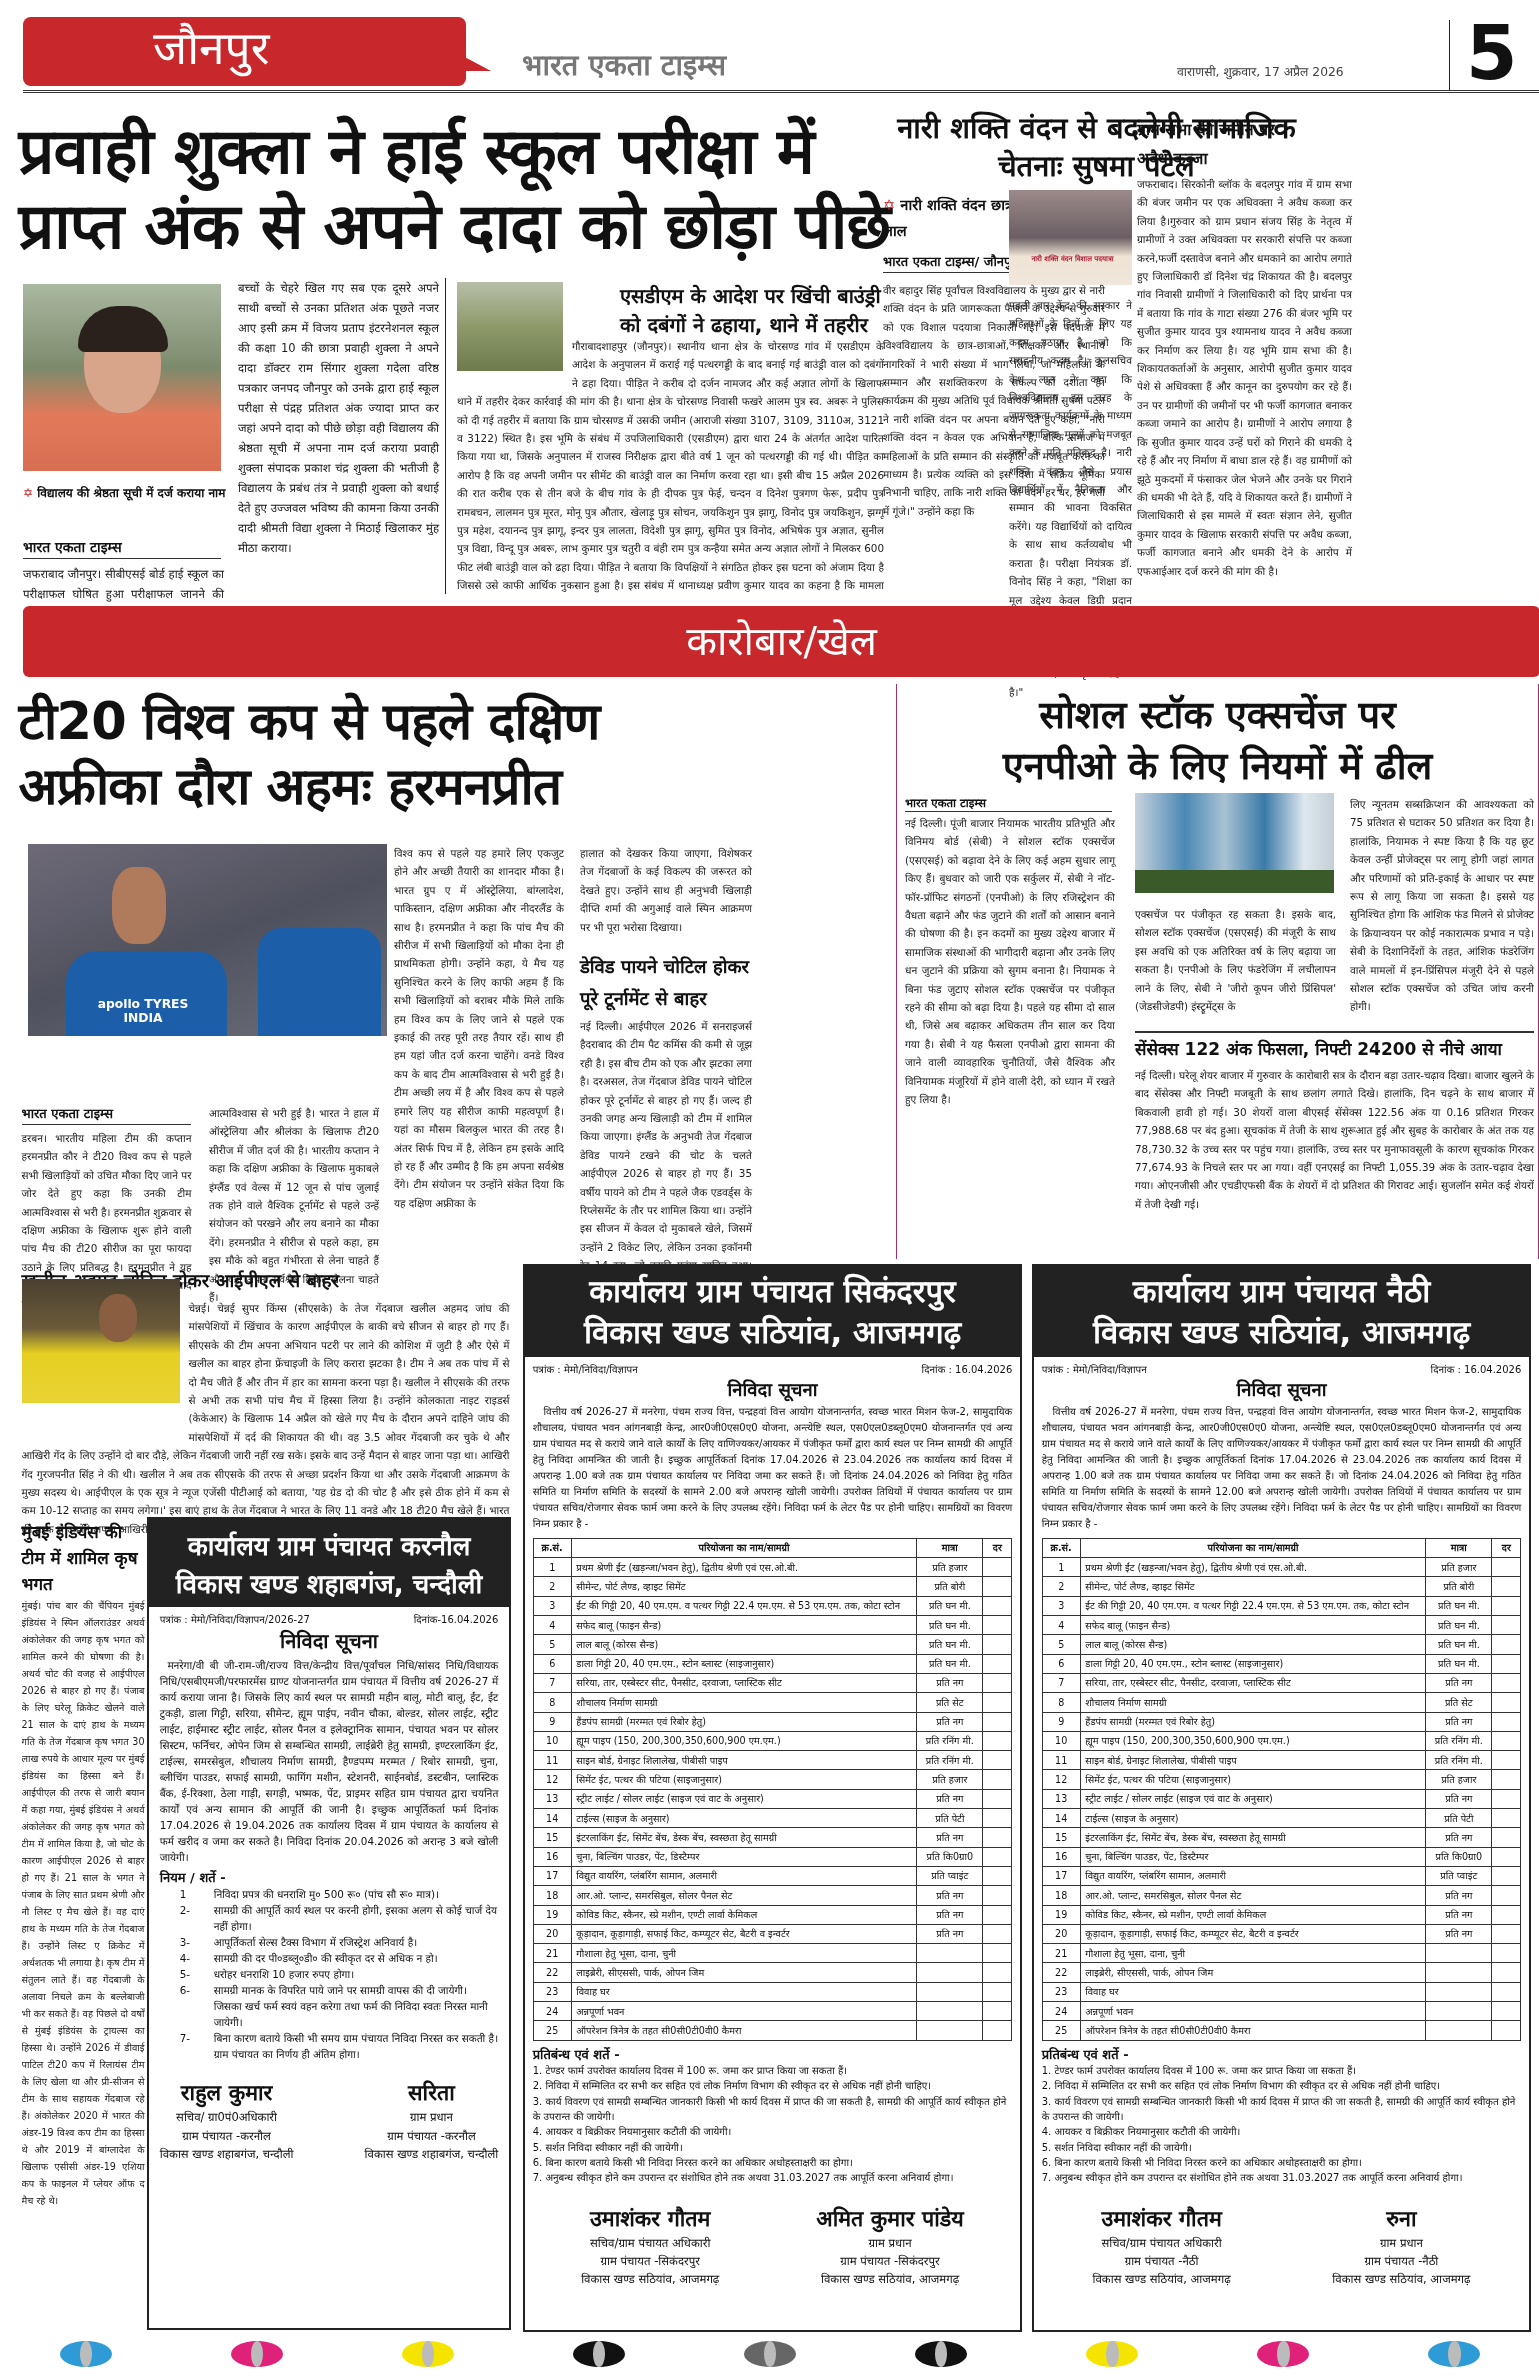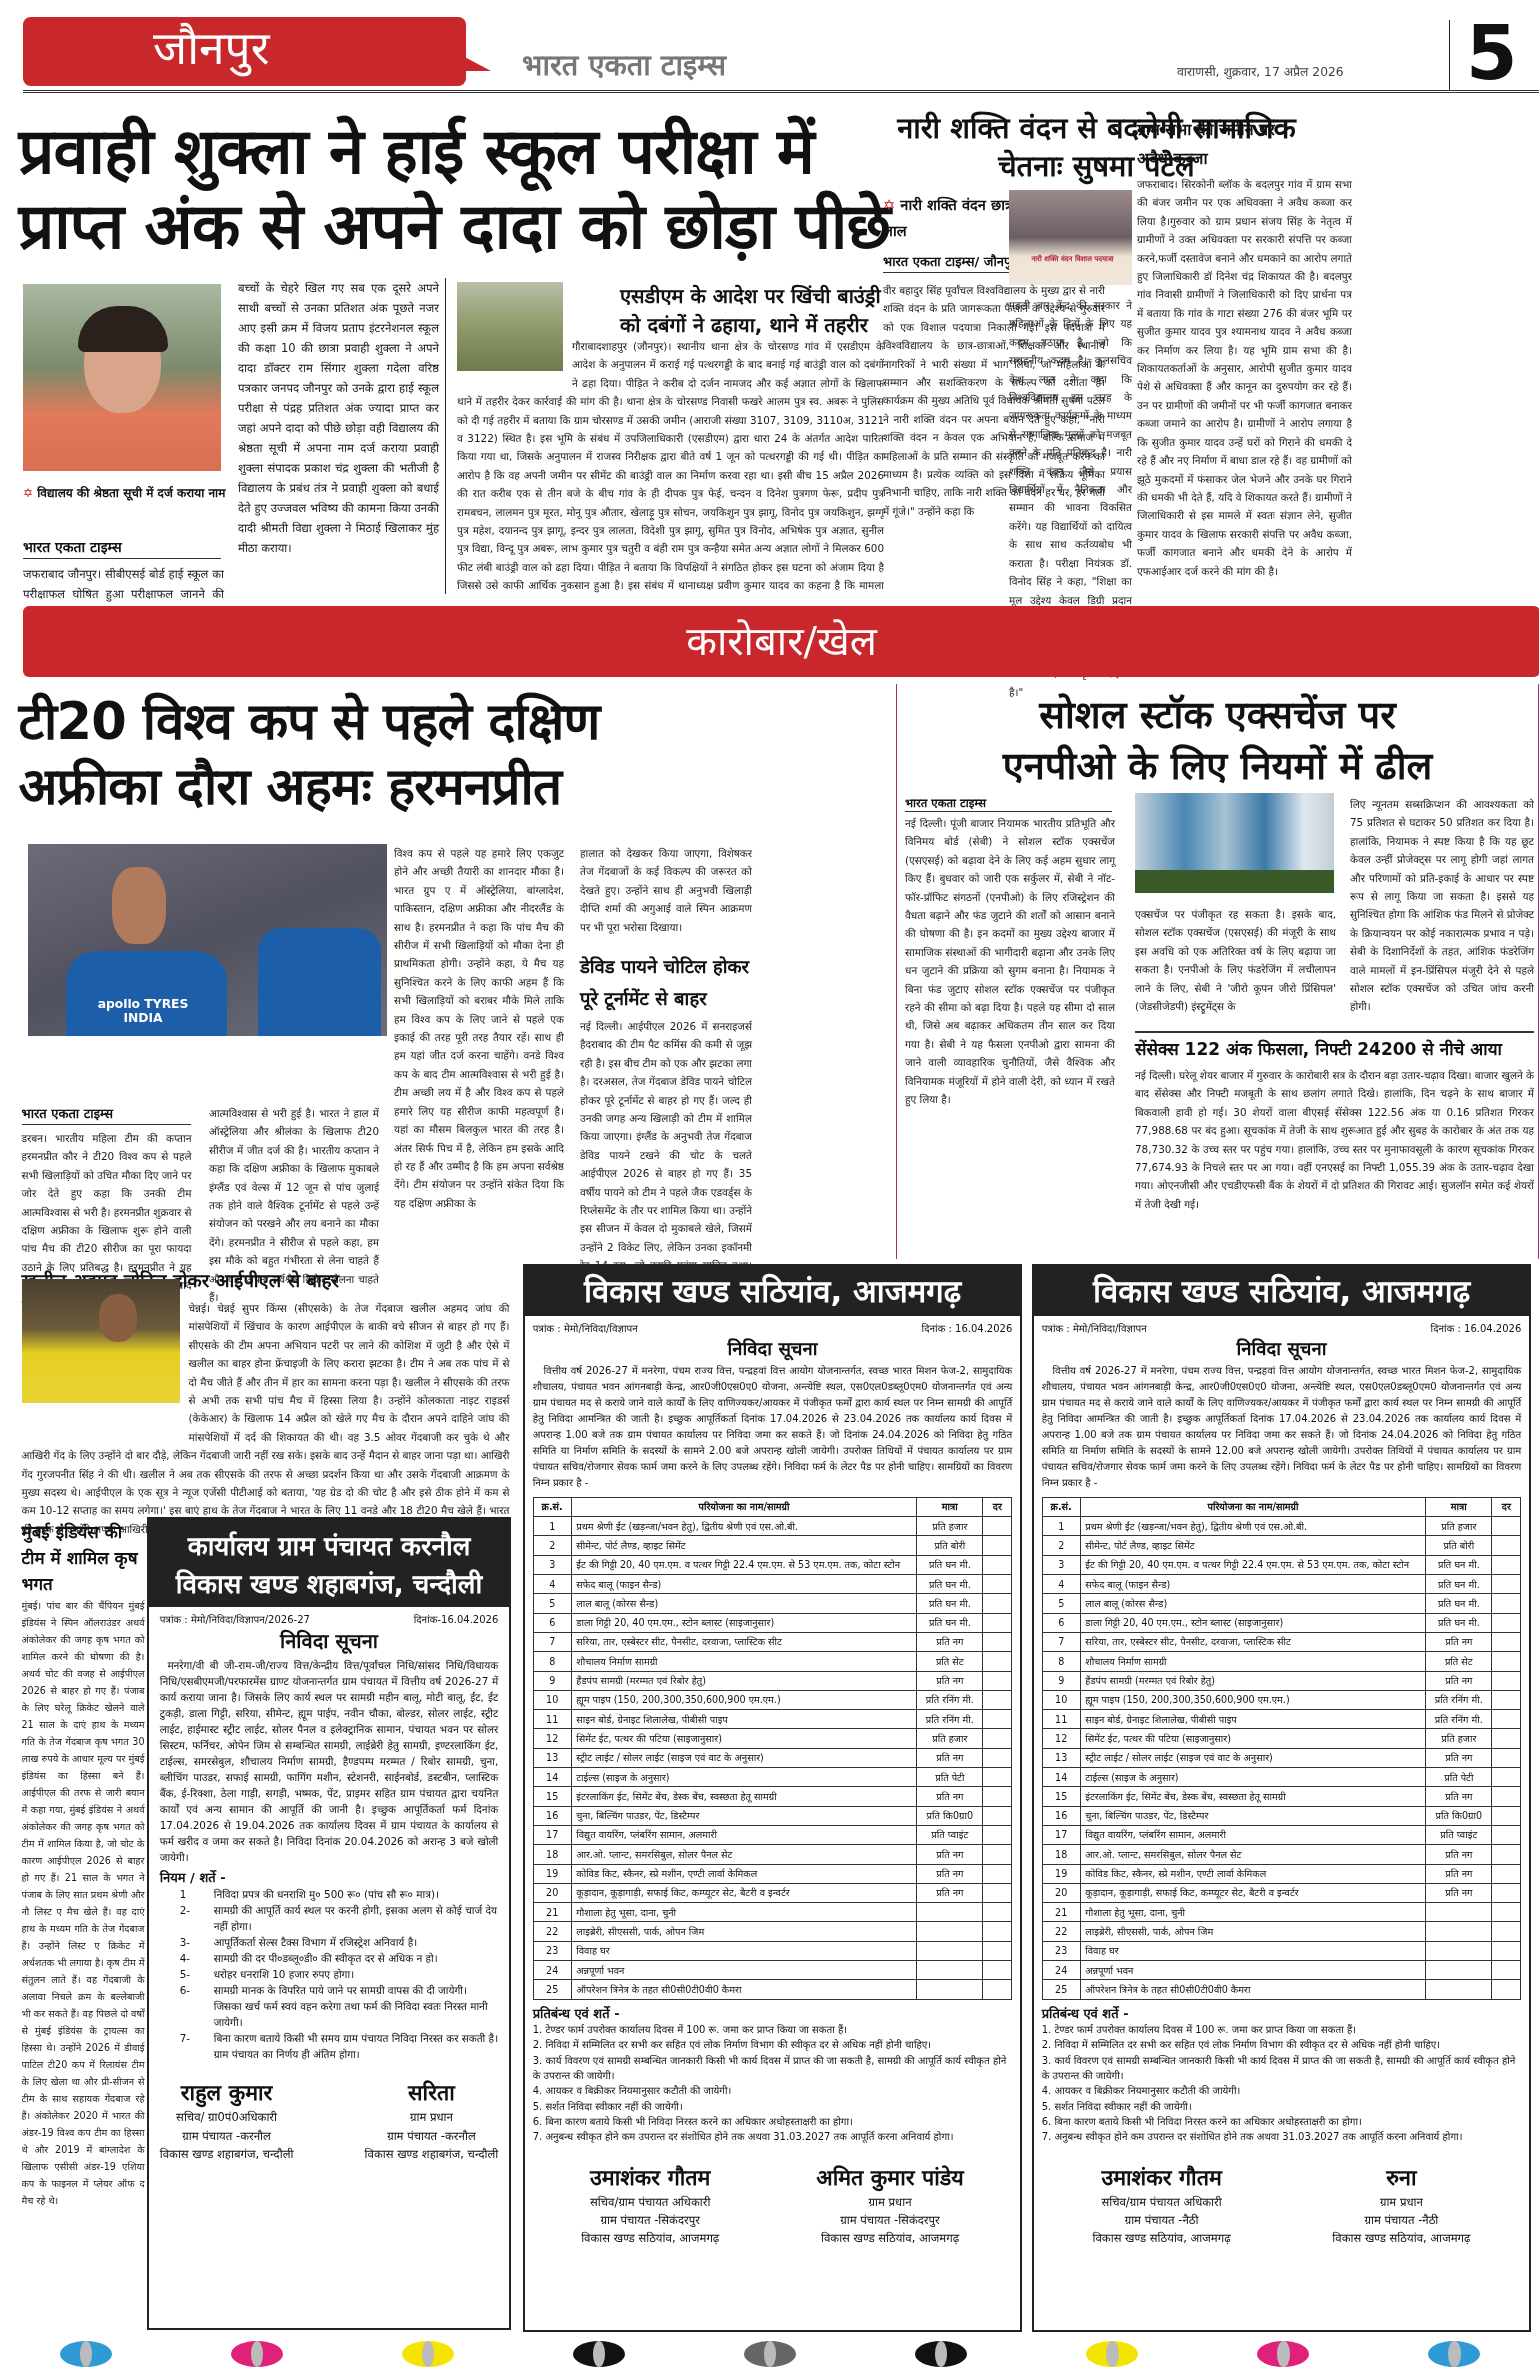--- a/index.html
+++ b/index.html
@@ -180,20 +180,21 @@
         <div>ग्राम प्रधान</div>
         <div>ग्राम पंचायत -करनौल</div>
         <div>विकास खण्ड शहाबगंज, चन्दौली</div>
       </div>
     </div>
   </div>
 </div>
 
 <div class="abs adbox" style="left:523px;top:1264px;width:499px;height:1068px">
   <div class="adhead" style="padding:4.6px 0">
+    <div style="font-size:31px;line-height:41px">कार्यालय ग्राम पंचायत सिकंदरपुर</div>
     <div style="font-size:31px;line-height:41px">विकास खण्ड सठियांव, आजमगढ़</div>
   </div>
   <div style="padding:4.6px 7.7px">
     <div style="display:flex;justify-content:space-between;font-size:10px">
       <span>पत्रांक : मेमो/निविदा/विज्ञापन</span>
       <span>दिनांक : 16.04.2026</span>
     </div>
     <div style="text-align:center;font-weight:bold;font-size:18.4px;line-height:28px">निविदा सूचना</div>
     <div style="font-size:10px;line-height:16px;text-align:justify;text-indent:10.7px">वित्तीय वर्ष 2026-27 में मनरेगा, पंचम राज्य वित्त, पन्द्रहवां वित्त आयोग योजनान्तर्गत, स्वच्छ भारत मिशन फेज-2, सामुदायिक शौचालय, पंचायत भवन आंगनबाड़ी केन्द्र, आर0जी0एस0ए0 योजना, अन्त्येष्टि स्थल, एस0एल0डब्लू0एम0 योजनान्तर्गत एवं अन्य ग्राम पंचायत मद से कराये जाने वाले कार्यों के लिए वाणिज्यकर/आयकर में पंजीकृत फर्मों द्वारा कार्य स्थल पर निम्न सामग्री की आपूर्ति हेतु निविदा आमन्त्रित की जाती है। इच्छुक आपूर्तिकर्ता दिनांक 17.04.2026 से 23.04.2026 तक कार्यालय कार्य दिवस में अपरान्ह 1.00 बजे तक ग्राम पंचायत कार्यालय पर निविदा जमा कर सकते हैं। जो दिनांक 24.04.2026 को निविदा हेतु गठित समिति या निर्माण समिति के सदस्यों के सामने 2.00 बजे अपरान्ह खोली जायेगी। उपरोक्त तिथियों में पंचायत कार्यालय पर ग्राम पंचायत सचिव/रोजगार सेवक फार्म जमा करने के लिए उपलब्ध रहेंगे। निविदा फर्म के लेटर पैड पर होनी चाहिए। सामग्रियों का विवरण निम्न प्रकार है -</div>
     <table class="items" style="margin-top:6.1px">
@@ -380,20 +381,21 @@
         <div>ग्राम प्रधान</div>
         <div>ग्राम पंचायत -सिकंदरपुर</div>
         <div>विकास खण्ड सठियांव, आजमगढ़</div>
       </div>
     </div>
   </div>
 </div>
 
 <div class="abs adbox" style="left:1032px;top:1264px;width:499px;height:1068px">
   <div class="adhead" style="padding:4.6px 0">
+    <div style="font-size:31px;line-height:41px">कार्यालय ग्राम पंचायत नैठी</div>
     <div style="font-size:31px;line-height:41px">विकास खण्ड सठियांव, आजमगढ़</div>
   </div>
   <div style="padding:4.6px 7.7px">
     <div style="display:flex;justify-content:space-between;font-size:10px">
       <span>पत्रांक : मेमो/निविदा/विज्ञापन</span>
       <span>दिनांक : 16.04.2026</span>
     </div>
     <div style="text-align:center;font-weight:bold;font-size:18.4px;line-height:28px">निविदा सूचना</div>
     <div style="font-size:10px;line-height:16px;text-align:justify;text-indent:10.7px">वित्तीय वर्ष 2026-27 में मनरेगा, पंचम राज्य वित्त, पन्द्रहवां वित्त आयोग योजनान्तर्गत, स्वच्छ भारत मिशन फेज-2, सामुदायिक शौचालय, पंचायत भवन आंगनबाड़ी केन्द्र, आर0जी0एस0ए0 योजना, अन्त्येष्टि स्थल, एस0एल0डब्लू0एम0 योजनान्तर्गत एवं अन्य ग्राम पंचायत मद से कराये जाने वाले कार्यों के लिए वाणिज्यकर/आयकर में पंजीकृत फर्मों द्वारा कार्य स्थल पर निम्न सामग्री की आपूर्ति हेतु निविदा आमन्त्रित की जाती है। इच्छुक आपूर्तिकर्ता दिनांक 17.04.2026 से 23.04.2026 तक कार्यालय कार्य दिवस में अपरान्ह 1.00 बजे तक ग्राम पंचायत कार्यालय पर निविदा जमा कर सकते हैं। जो दिनांक 24.04.2026 को निविदा हेतु गठित समिति या निर्माण समिति के सदस्यों के सामने 12.00 बजे अपरान्ह खोली जायेगी। उपरोक्त तिथियों में पंचायत कार्यालय पर ग्राम पंचायत सचिव/रोजगार सेवक फार्म जमा करने के लिए उपलब्ध रहेंगे। निविदा फर्म के लेटर पैड पर होनी चाहिए। सामग्रियों का विवरण निम्न प्रकार है -</div>
     <table class="items" style="margin-top:6.1px">

